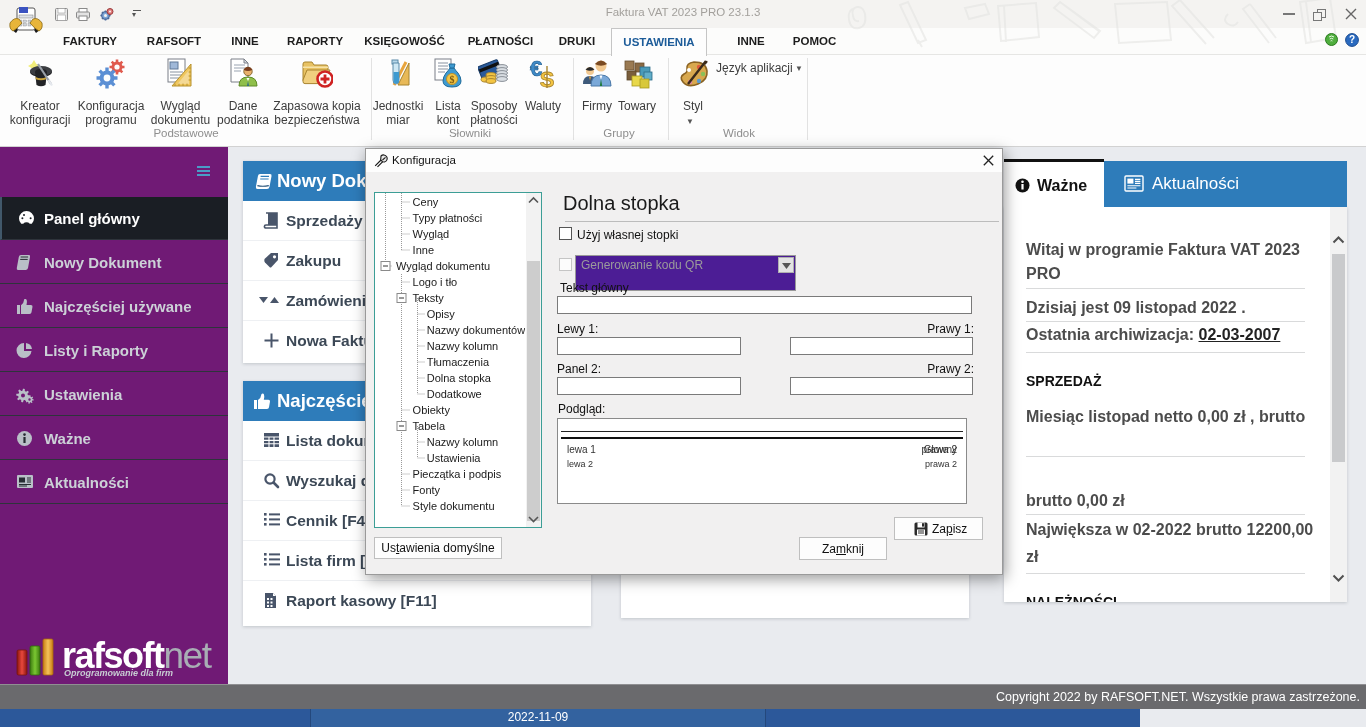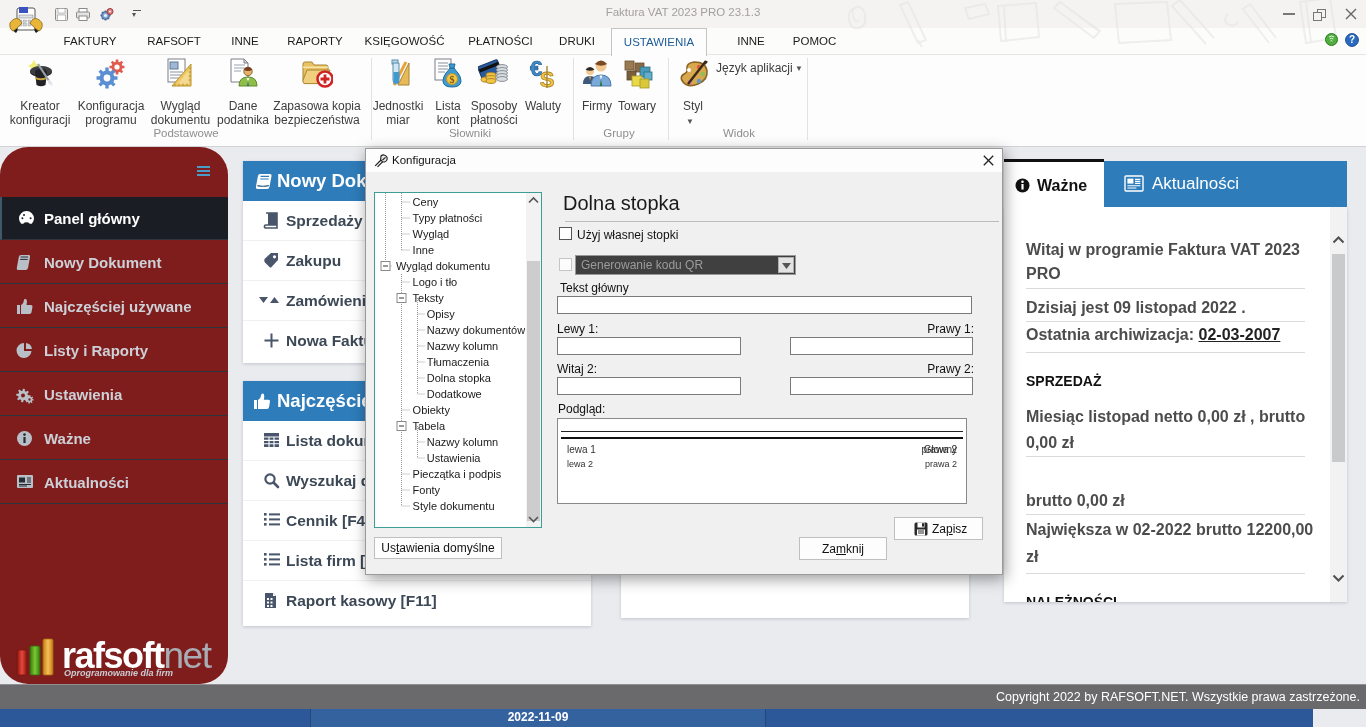--- a/index.html
+++ b/index.html
@@ -3,48 +3,48 @@
 <meta charset="utf-8">
 <title>Faktura VAT 2023 PRO 23.1.3</title>
 <style>
   * { margin:0; padding:0; box-sizing:border-box; }
   html,body { width:1366px; height:727px; overflow:hidden; font-family:"Liberation Sans", sans-serif; }
   .abs { position:absolute; }
   body { position:relative; background:#e9ebef; }
   
   #titlebar { left:0; top:0; width:1366px; height:28px; background:#f4f3f1; }
   #tabbar { left:0; top:28px; width:1366px; height:27px; background:#fcfcfb; border-bottom:1px solid #e6e6e4; }
-  .mtab { position:absolute; top:0; height:27px; line-height:27px; font-size:11.5px; color:#1c1c1c; text-align:center; }
+  .mtab { position:absolute; top:0; height:27px; line-height:27px; font-size:11.5px; color:#1c1c1c; text-align:center;font-weight:bold; }
   .mtab.active { background:#fdfdfd; border:1px solid #c5c5c5; border-bottom:none; color:#1d5c99; height:28px; z-index:2; }
   #ribbon { left:0; top:55px; width:1366px; height:92px; background:#fdfdfd; border-bottom:1px solid #d2d2d2; }
   .rsep { position:absolute; top:3px; width:1px; height:82px; background:#e2e2e2; }
   .rlabel { position:absolute; font-size:12px; color:#3d3d3d; text-align:center; line-height:13.5px; top:45px; }
   .rgroup { position:absolute; top:72px; font-size:11.5px; color:#8e8e8e; text-align:center; }
   
-  #sidebar { left:0; top:147px; width:228px; height:537px; background:#7f1d1d;border-radius:28px; }
+  #sidebar { left:0; top:147px; width:228px; height:537px; background:#701a75; }
   .sitem { position:absolute; left:0; width:228px; height:43px; border-bottom:1px solid #2e343b; }
   .sitem .lbl { position:absolute; left:44px; top:0; height:43px; line-height:43px; font-size:15px; font-weight:bold; color:#ccd1d7; }
   .sitem svg { position:absolute; left:16px; top:13px; }
   .sitem.active { background:#1a1e24; border-left:2px solid #41586a; }
   .sitem.active .lbl { color:#ffffff; left:42px; }
   #content { left:230px; top:147px; width:1136px; height:537px; background:#e9ebef; }
   .card { position:absolute; background:#fff; box-shadow:0 1px 3px rgba(80,90,100,.25); }
   .chead { position:absolute; left:0; top:0; width:100%; height:40px; background:#2e7cba; color:#fff; font-size:18.5px; font-weight:bold; line-height:40px; }
   .citem { position:absolute; left:0; width:100%; height:40px; border-bottom:1px solid #eef0f3; }
   .citem .lbl { position:absolute; left:43px; height:40px; line-height:40px; font-size:15.5px; font-weight:bold; color:#3c4856; }
   .citem svg { position:absolute; left:20px; top:11px; }
   
   #wtab { left:1004px; top:159px; width:100px; height:48px; background:#fff; border-top:3px solid #111; z-index:3; }
   #atab { left:1104px; top:161px; width:243px; height:46px; background:#2e7cba; z-index:3; }
   #rpanel { left:1004px; top:207px; width:343px; height:395px; background:#fff; overflow:hidden; z-index:2; box-shadow:0 1px 3px rgba(80,90,100,.25); }
   .rline { position:absolute; left:22px; width:295px; font-size:16px; font-weight:bold; color:#4c4c4c; height:27px; line-height:27px; white-space:nowrap; }
   .rsepln { position:absolute; left:22px; width:279px; height:1px; background:#d9dadb; }
   
   #copybar { left:0; top:684px; width:1366px; height:25px; background:#6a6a6d; border-top:1px solid #8f8f92; }
-  #statusbar { left:0; top:709px; width:1313px; height:18px; background:#2c589a;font-weight:bold; }
+  #statusbar { left:0; top:709px; width:1140px; height:18px; background:#2c589a; }
   
   #dialog { left:365px; top:148px; width:638px; height:427px; background:#f1f0f0; border:1px solid #9a9a9a; box-shadow:2px 4px 14px rgba(0,0,0,.4); z-index:10; }
   .din { position:absolute; background:#fff; border:1px solid #7a7a7a; }
   .dlabel { position:absolute; font-size:12px; color:#111; }
   .dbtn { position:absolute; background:#fdfdfd; border:1px solid #bfbfbf; font-size:12px; color:#111; text-align:center; }
 </style>
 </head>
 <body>
 
 <div class="abs" id="titlebar"></div>
@@ -503,21 +503,20 @@
 <div class="abs" id="rpanel">
   <div class="rline" style="top:29px">Witaj w programie Faktura VAT 2023</div>
   <div class="rline" style="top:53px">PRO</div>
   <div class="rsepln" style="top:81px"></div>
   <div class="rline" style="top:87px">Dzisiaj jest 09 listopad 2022 .</div>
   <div class="rsepln" style="top:114px"></div>
   <div class="rline" style="top:114px">Ostatnia archiwizacja: <span style="text-decoration:underline;color:#222">02-03-2007</span></div>
   <div class="rsepln" style="top:145px"></div>
   <div class="rline" style="top:161px;font-size:14px;color:#111">SPRZEDAŻ</div>
   <div class="rline" style="top:196px">Miesiąc listopad netto 0,00 zł , brutto</div>
-  <div class="rline" style="top:222px">0,00 zł</div>
   <div class="rsepln" style="top:249px"></div>
   <div class="rline" style="top:280px">brutto 0,00 zł</div>
   <div class="rsepln" style="top:307px"></div>
   <div class="rline" style="top:309px">Największa w 02-2022 brutto 12200,00</div>
   <div class="rline" style="top:336px">zł</div>
   <div class="rsepln" style="top:366px"></div>
   <div class="rline" style="top:382px;font-size:14px;color:#111">NALEŻNOŚCI</div>
 
   <div style="position:absolute;right:0;top:0;width:17px;height:395px;background:#f2f2f2"></div>
   <svg style="position:absolute;right:2px;top:28px" width="13" height="10" viewBox="0 0 13 10">
@@ -596,35 +595,35 @@
     <svg style="position:absolute;right:2px;top:322px" width="11" height="9" viewBox="0 0 11 9">
         <path d="M1 2 L5.5 6.5 L10 2" fill="none" stroke="#555" stroke-width="1.6"></path>
       </svg>
   </div>
 
   <div style="position:absolute;left:197px;top:43px;font-size:20px;color:#1a1a1a">Dolna stopka</div>
   <div style="position:absolute;left:199px;top:72px;width:434px;height:1px;background:#bcbcbc"></div>
   <div style="position:absolute;left:193px;top:78px;width:13px;height:13px;background:#fff;border:1px solid #555"></div>
   <div class="dlabel" style="left:211px;top:79px">Użyj własnej stopki</div>
   <div style="position:absolute;left:193px;top:109px;width:13px;height:13px;background:#fcfcfc;border:1px solid #c5c5c5"></div>
-  <div style="position:absolute;left:209px;top:106px;width:221px;height:20px;background:#404040;border:1px solid #999">
+  <div style="position:absolute;left:209px;top:106px;width:221px;height:36px;background:#4c1d95;border:1px solid #999">
     <span style="position:absolute;left:5px;top:0;line-height:19px;font-size:12px;color:#9b9b9b">Generowanie kodu QR</span>
     <div style="position:absolute;right:1px;top:1px;width:16px;height:16px;background:#e3e3e3;border:1px solid #b0b0b0">
       <svg style="position:absolute;left:3px;top:5px" width="9" height="6" viewBox="0 0 9 6">
           <path d="M0 0 h9 L4.5 6z" fill="#555"></path>
         </svg>
     </div>
   </div>
   <div class="dlabel" style="left:194px;top:132px">Tekst główny</div>
   <div class="din" style="left:191px;top:147px;width:415px;height:18px"></div>
   <div class="dlabel" style="left:191px;top:173px">Lewy 1:</div>
   <div class="dlabel" style="left:500px;top:173px;width:108px;text-align:right">Prawy 1:</div>
   <div class="din" style="left:191px;top:188px;width:184px;height:18px"></div>
   <div class="din" style="left:424px;top:188px;width:183px;height:18px"></div>
-  <div class="dlabel" style="left:191px;top:213px">Witaj 2:</div>
+  <div class="dlabel" style="left:191px;top:213px">Panel 2:</div>
   <div class="dlabel" style="left:500px;top:213px;width:108px;text-align:right">Prawy 2:</div>
   <div class="din" style="left:191px;top:228px;width:184px;height:18px"></div>
   <div class="din" style="left:424px;top:228px;width:183px;height:18px"></div>
   <div class="dlabel" style="left:192px;top:253px">Podgląd:</div>
   <div style="position:absolute;left:191px;top:269px;width:410px;height:86px;background:#fff;border:1px solid #8a8a8a">
     <div style="position:absolute;left:3px;top:12px;width:402px;height:1px;background:#222"></div>
     <div style="position:absolute;left:3px;top:18px;width:402px;height:2px;background:#111"></div>
     <div style="position:absolute;left:9px;top:25px;width:390px;font-size:10px;color:#333">lewa 1<span style="position:absolute;left:0;width:100%;text-align:right">Głowny</span><span style="position:absolute;right:0">prawa 2</span></div>
     <div style="position:absolute;left:9px;top:40px;width:390px;font-size:9px;color:#333">lewa 2<span style="position:absolute;right:0">prawa 2</span></div>
   </div>

